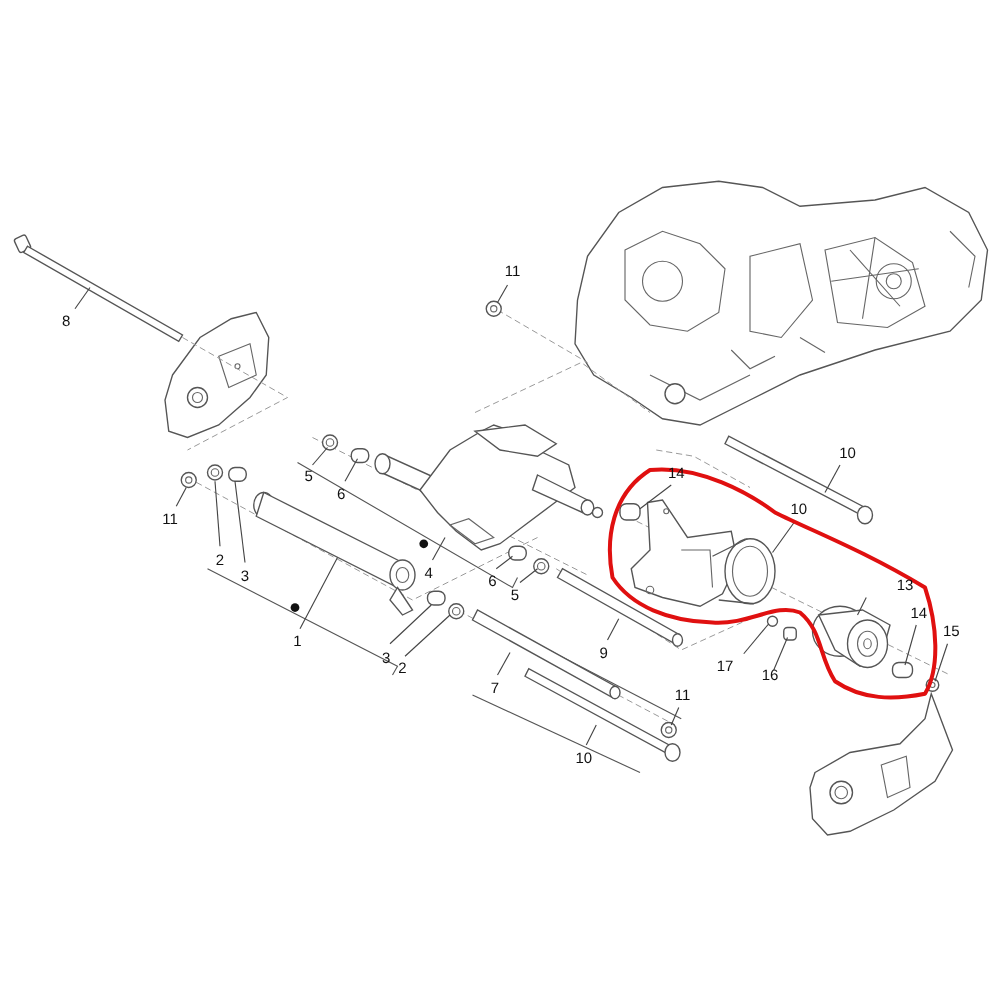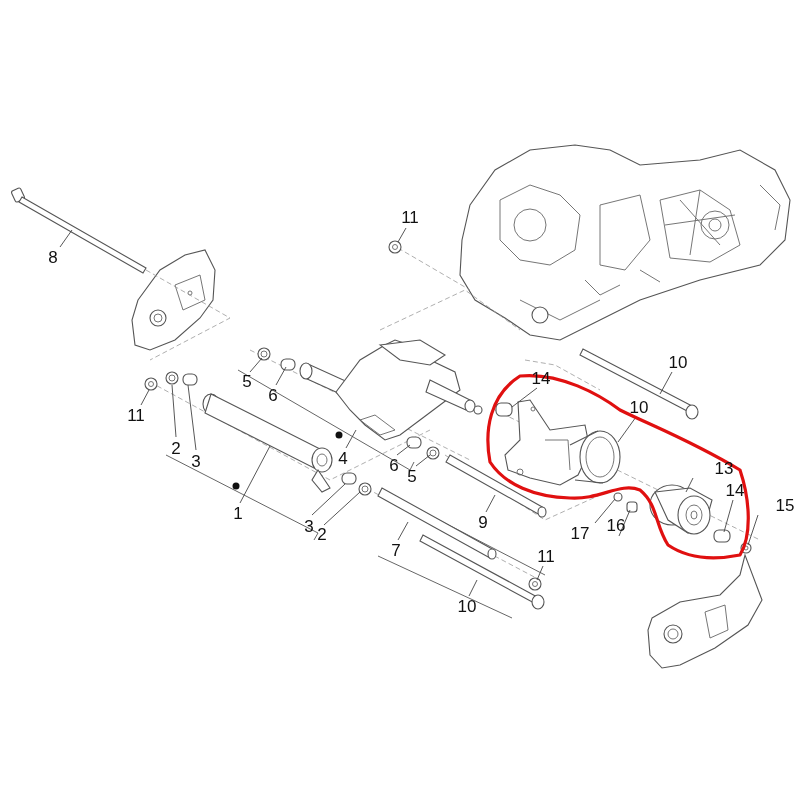--- a/index.html
+++ b/index.html
@@ -4,21 +4,21 @@
 <style>
   html, body { margin: 0; padding: 0; background: #ffffff; }
   body { width: 800px; height: 800px; position: relative; overflow: hidden; font-family: "Liberation Sans", sans-serif; }
   #diagram { position: absolute; left: 0; top: 0; width: 800px; height: 800px; }
   .part { fill: #ffffff; stroke: #555555; stroke-width: 1.1; }
   .part-thin { fill: none; stroke: #666666; stroke-width: 0.9; }
   .dash { fill: none; stroke: #9a9a9a; stroke-width: 0.8; stroke-dasharray: 5 3; }
   .leader { fill: none; stroke: #444444; stroke-width: 0.9; }
   .bracket { fill: none; stroke: #555555; stroke-width: 0.9; }
   .dot { fill: #111111; }
-  .callout { position: absolute; font-size: 17px; color: #111111; line-height: 1; transform: translate(-50%, -50%); white-space: nowrap; }
+  .callout { position: absolute; font-size: 12px; color: #111111; line-height: 1; transform: translate(-50%, -50%); white-space: nowrap; }
   .highlight { fill: none; stroke: #e01010; stroke-width: 3.2; stroke-linejoin: round; stroke-linecap: round; }
 </style>
 </head>
 <body>
 
 <svg id="diagram" viewBox="0 0 800 800" xmlns="http://www.w3.org/2000/svg">
 
   <g>
     <path class="part" d="M470,205 L495,170 L530,150 L575,145 L610,150 L640,165 L700,160 L740,150 L775,170 L790,200 L785,240 L760,265 L700,280 L640,300 L600,320 L560,340 L530,335 L505,318 L475,300 L460,275 L462,240 Z"></path>
     <path class="part-thin" d="M500,200 L530,185 L560,195 L580,215 L575,250 L550,265 L520,260 L500,240 Z"></path>
@@ -203,17 +203,17 @@
 <div class="callout" style="left:412px;top:476px;">5</div>
 <div class="callout" style="left:309px;top:526px;">3</div>
 <div class="callout" style="left:322px;top:534px;">2</div>
 <div class="callout" style="left:396px;top:550px;">7</div>
 <div class="callout" style="left:483px;top:522px;">9</div>
 <div class="callout" style="left:678px;top:362px;">10</div>
 <div class="callout" style="left:541px;top:378px;">14</div>
 <div class="callout" style="left:639px;top:407px;">10</div>
 <div class="callout" style="left:724px;top:468px;">13</div>
 <div class="callout" style="left:735px;top:490px;">14</div>
-<div class="callout" style="left:761px;top:505px;margin-left:24px;">15</div>
+<div class="callout" style="left:761px;top:505px;">15</div>
 <div class="callout" style="left:580px;top:533px;">17</div>
-<div class="callout" style="left:616px;top:525px;text-align:center;">16</div>
+<div class="callout" style="left:616px;top:540px;text-align:center;">16</div>
 <div class="callout" style="left:546px;top:556px;">11</div>
 <div class="callout" style="left:467px;top:606px;">10</div>
 
 </body></html>

